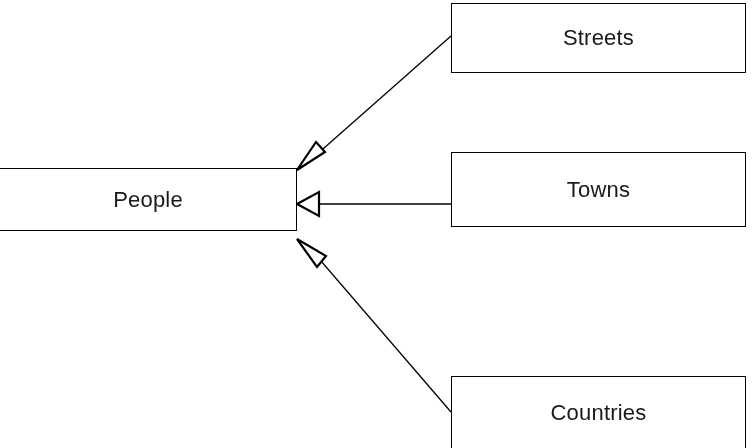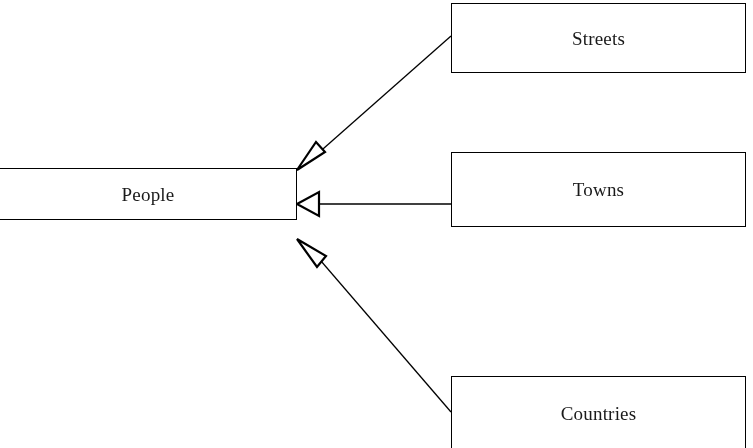--- a/index.html
+++ b/index.html
@@ -30,34 +30,34 @@
     position: absolute;
     box-sizing: border-box;
     background: #ffffff;
     border: 1px solid #000000;
     display: flex;
     align-items: center;
     justify-content: center;
     z-index: 2;
   }
   .node-label {
-    font-family: Liberation Serif, serif;
-    font-size: 19px;
+    font-family: Liberation Sans, sans-serif;
+    font-size: 22px;
     line-height: 1;
     color: #1a1a1a;
     letter-spacing: 0.2px;
     white-space: nowrap;
     text-align: center;
   }
   
   #node-people {
     left: -1px;
     top: 168px;
     width: 298px;
-    height: 52px;
+    height: 63px;
   }
   #node-streets {
     left: 451px;
     top: 3px;
     width: 295px;
     height: 70px;
   }
   #node-towns {
     left: 451px;
     top: 152px;

